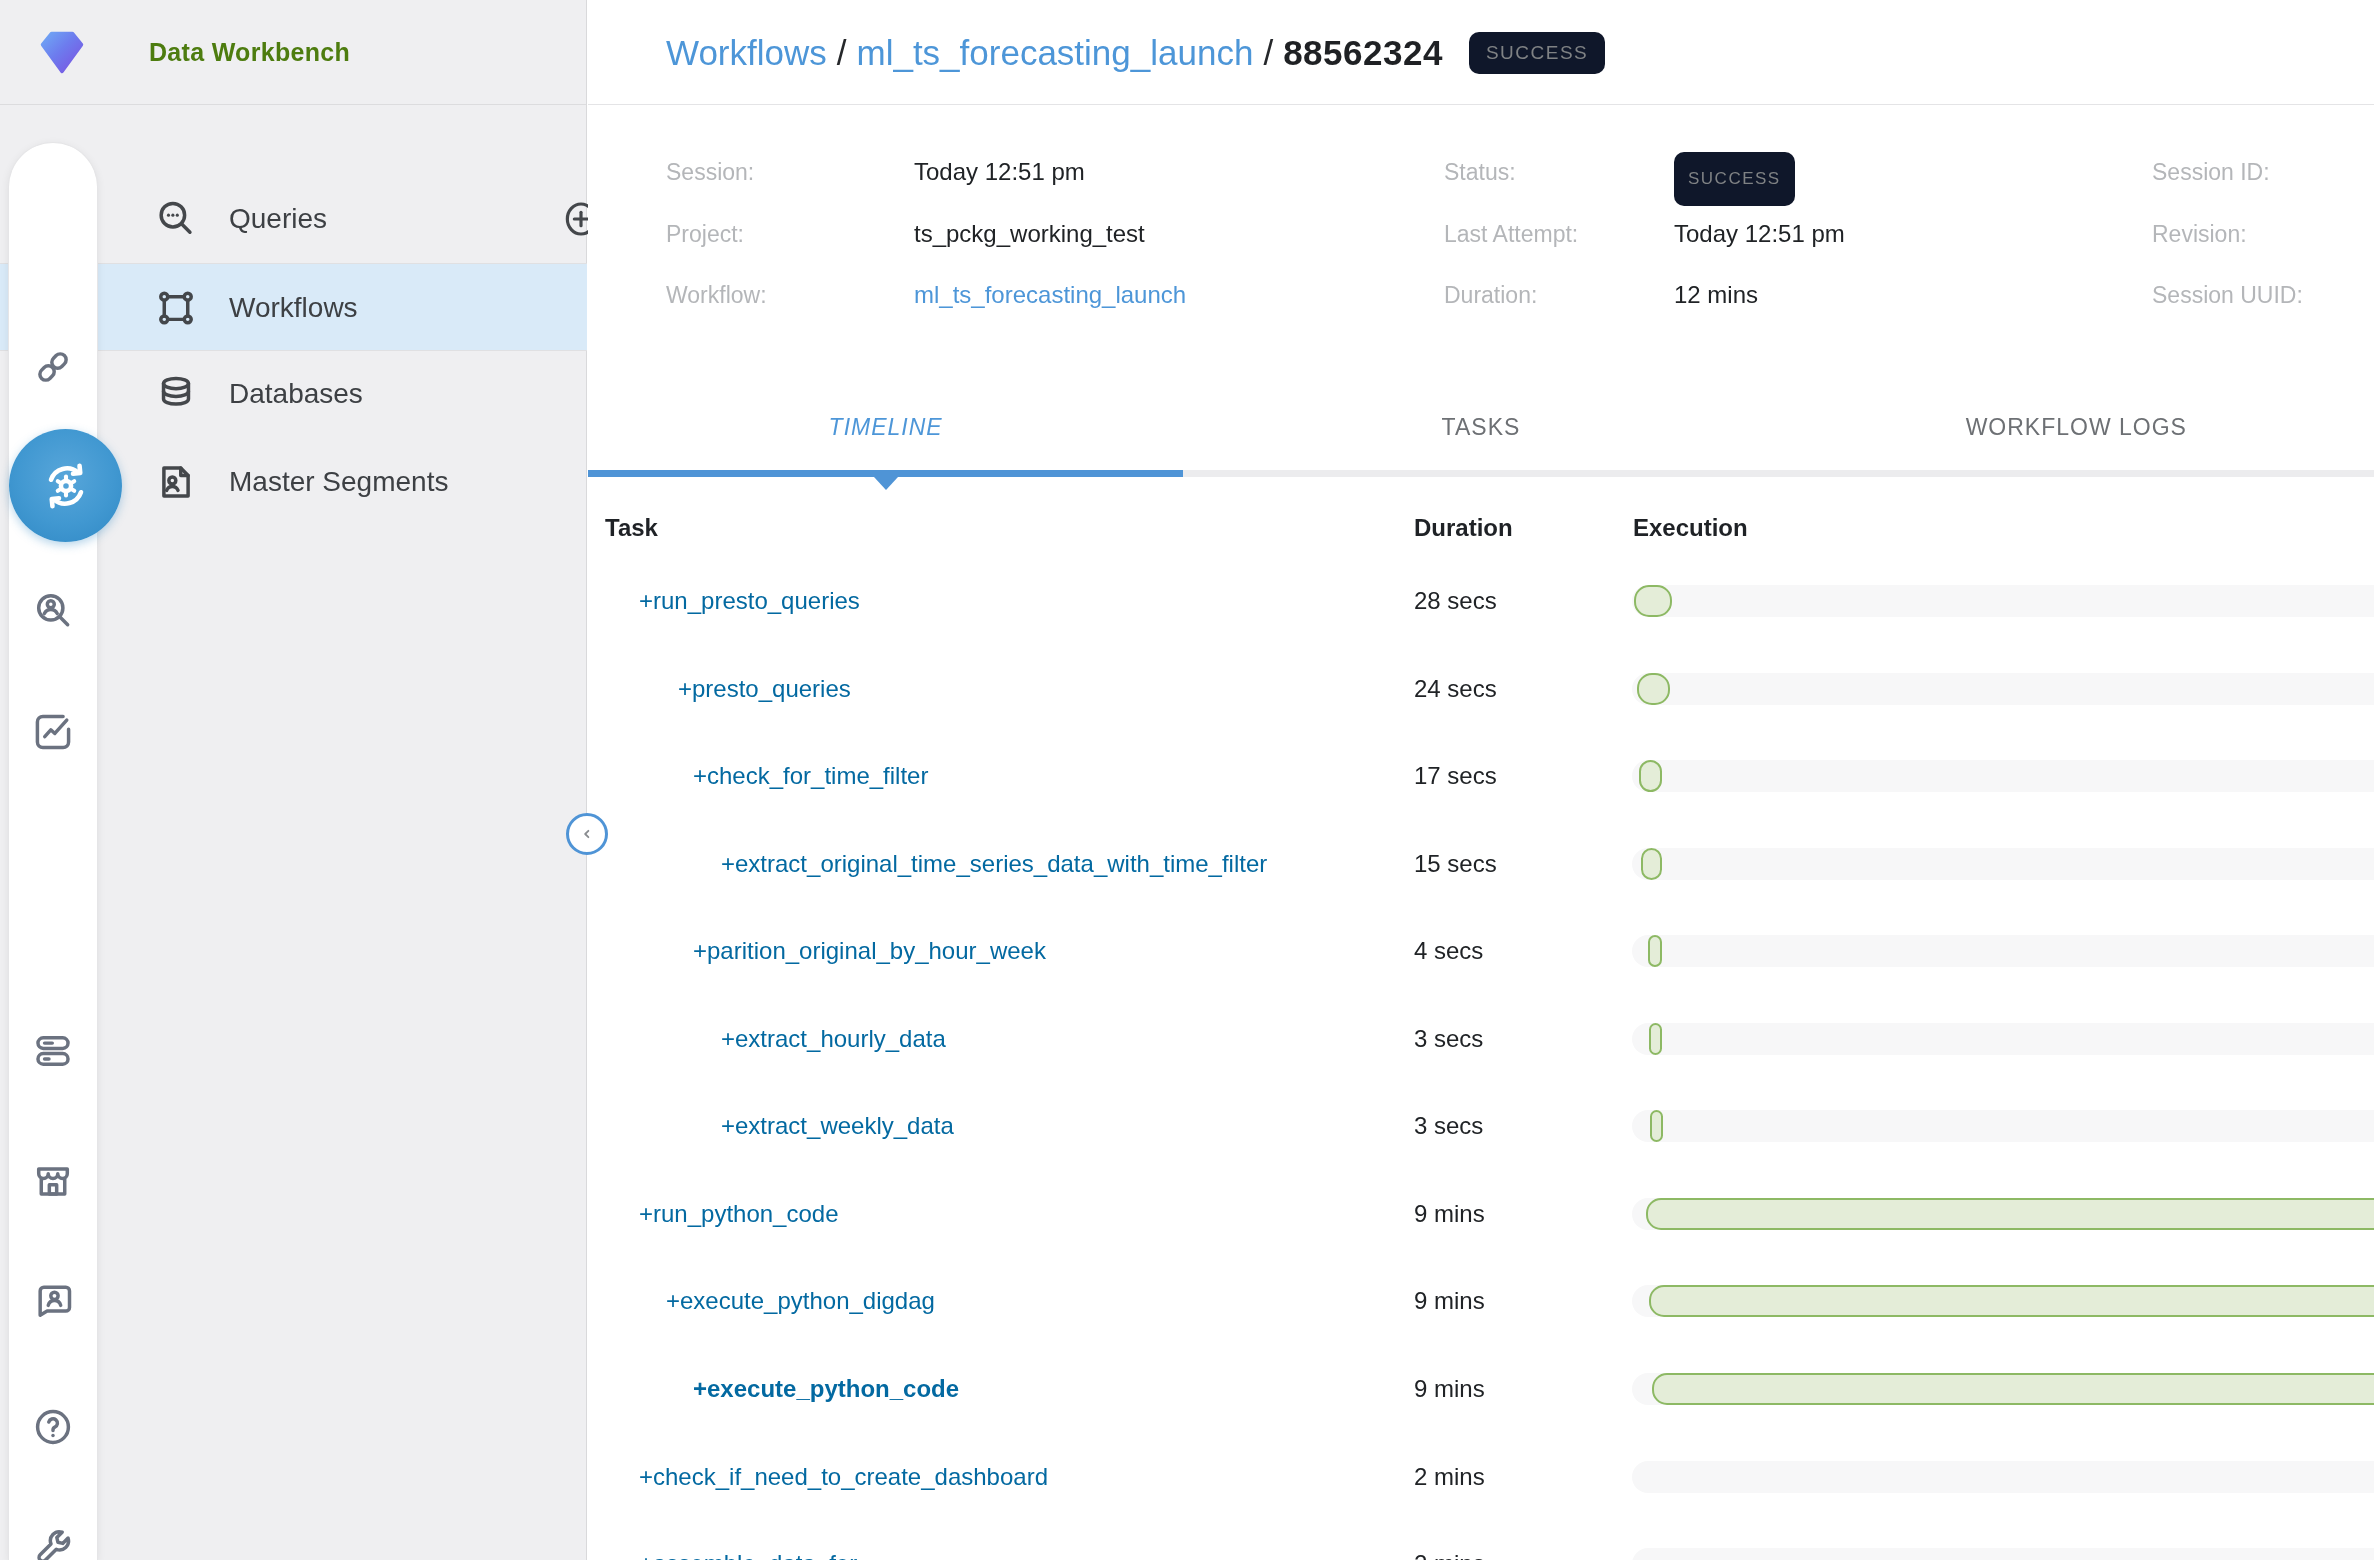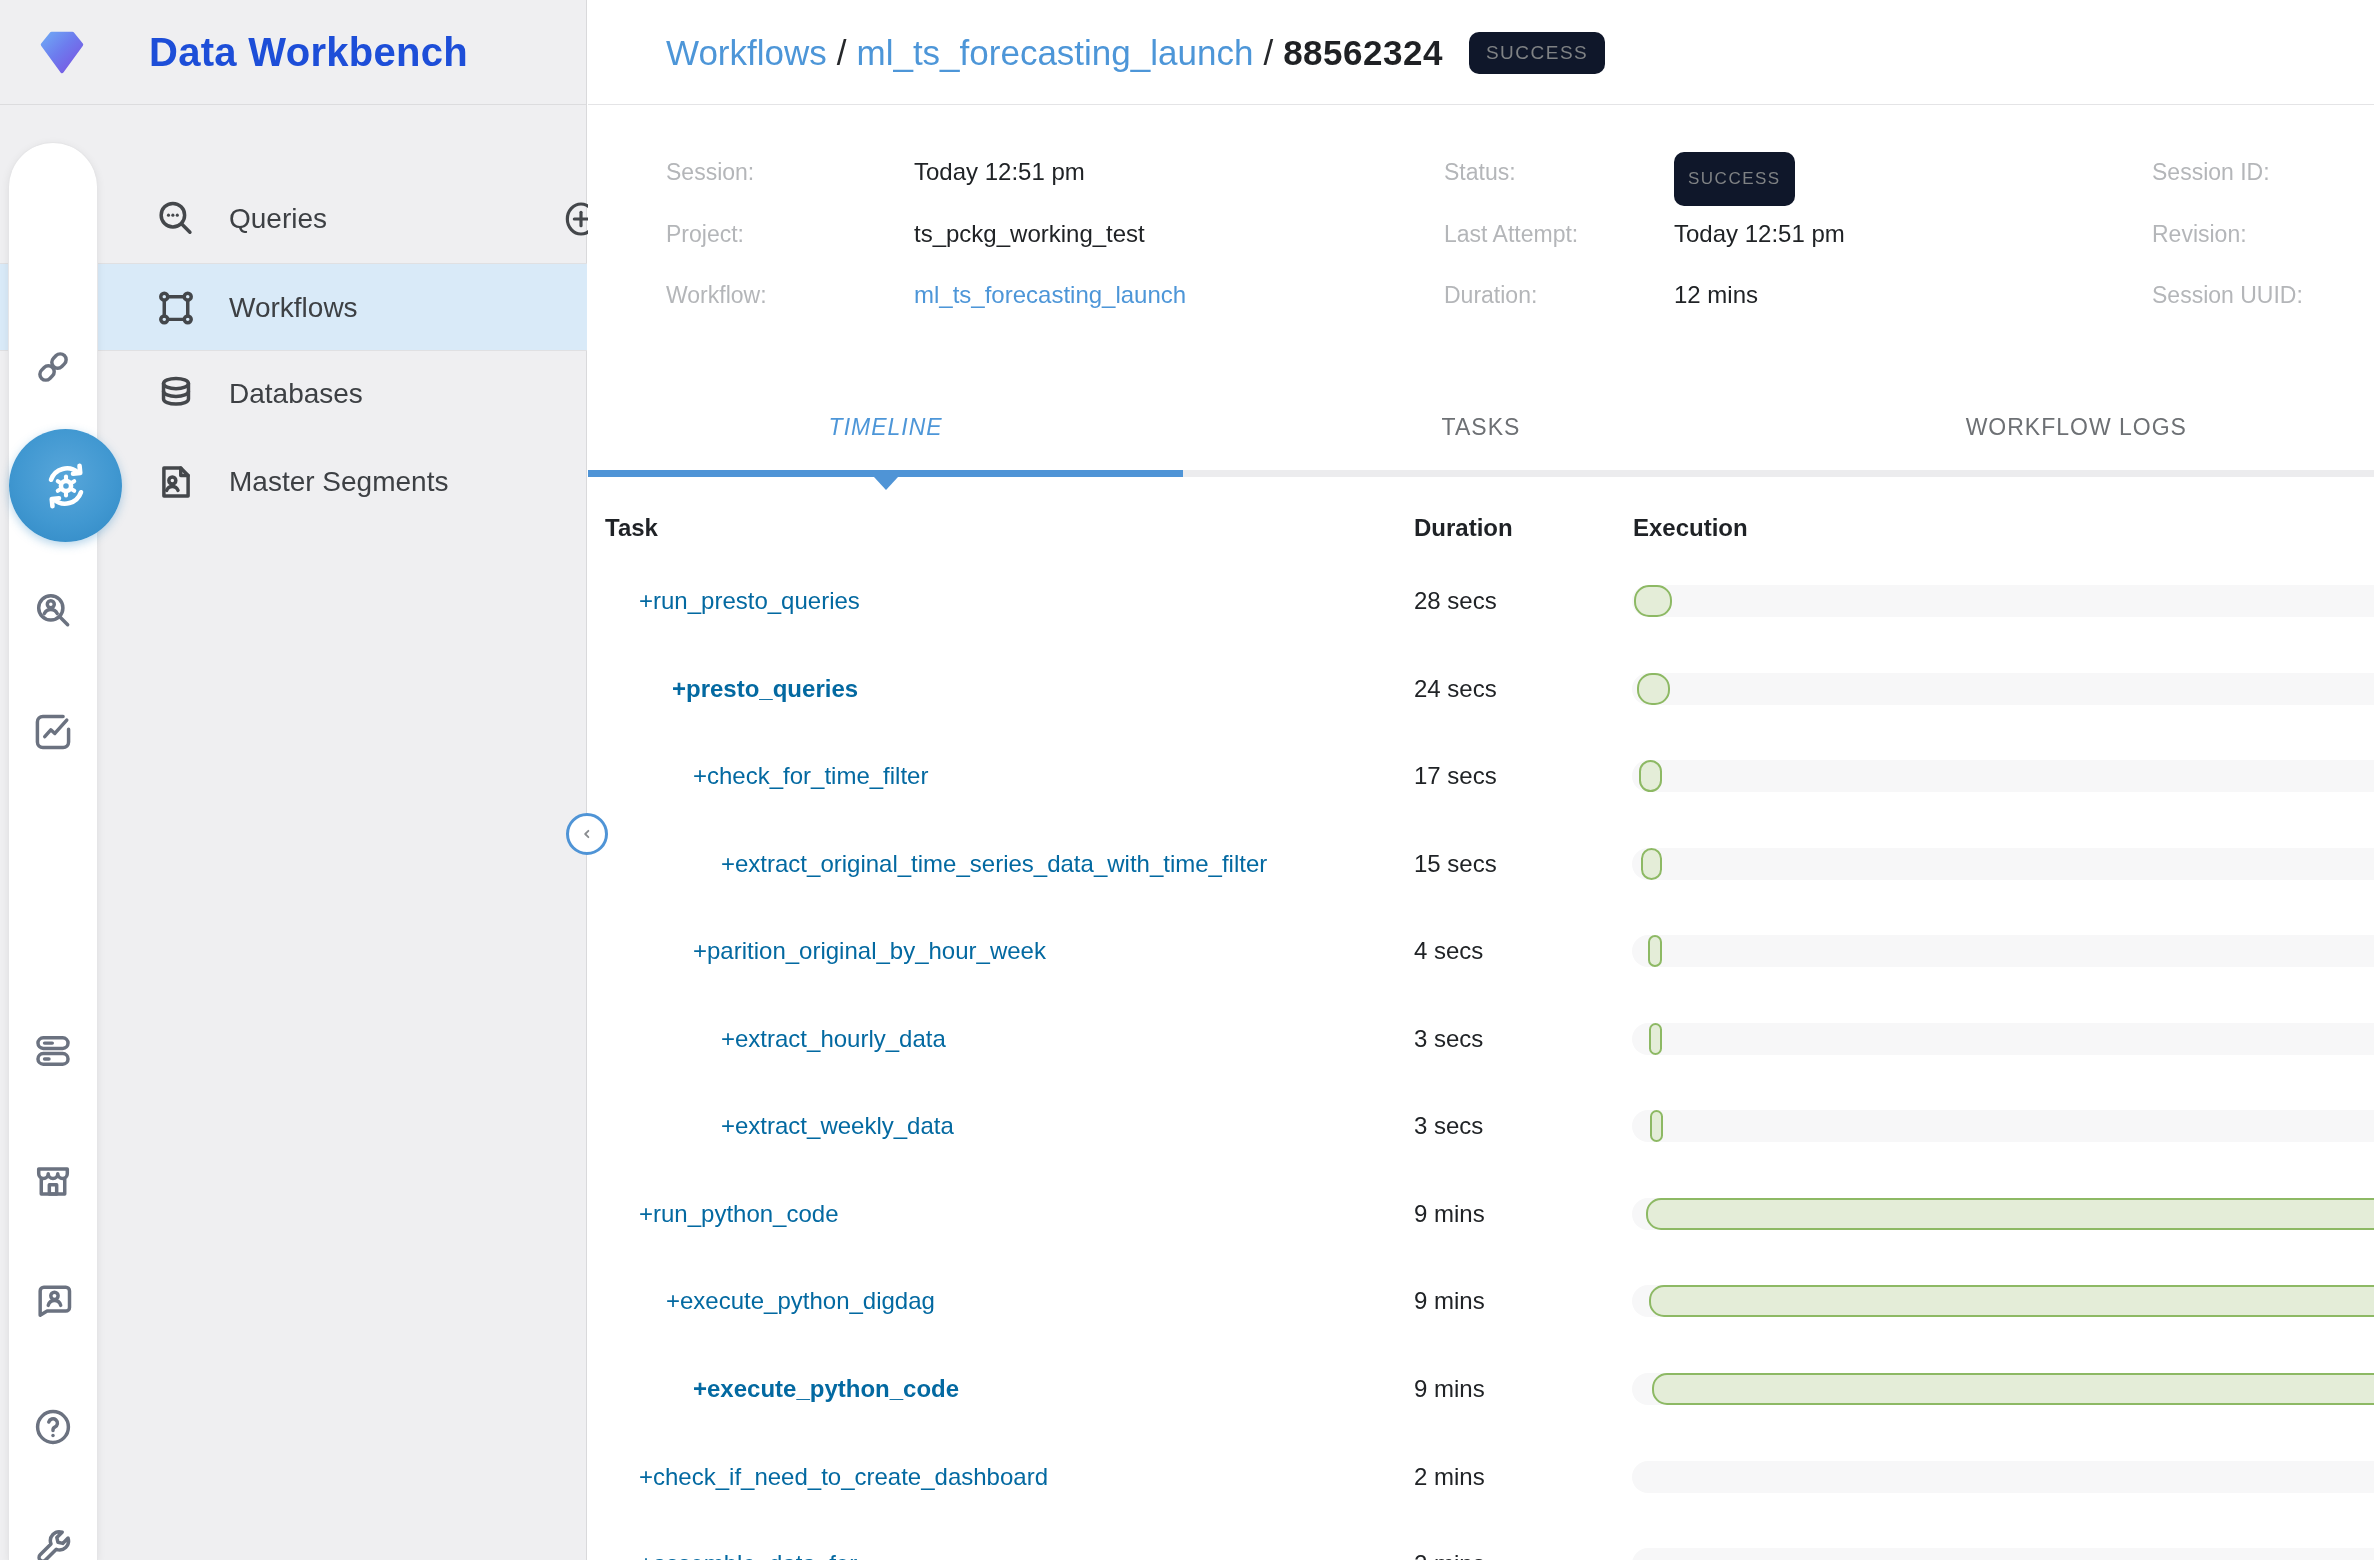--- a/index.html
+++ b/index.html
@@ -6,21 +6,21 @@
   #app{position:relative;width:2374px;height:1560px;overflow:hidden;
        font-family:"Liberation Sans",sans-serif;color:#26282b;background:#fff;}
 
   
   .sidebar{position:absolute;left:0;top:0;width:587px;height:1560px;
            background:#efeff1;border-right:1px solid #d9d9db;box-sizing:border-box;}
   .sidebar-header{position:absolute;left:0;top:0;width:100%;height:105px;
                   border-bottom:1px solid #dcdcde;box-sizing:border-box;}
   .logo{position:absolute;left:36px;top:26px;width:52px;height:52px;}
   .app-title{position:absolute;left:149px;top:0;height:105px;line-height:105px;
-             font-size:40px;font-weight:700;color:#1d4ed8;letter-spacing:0.3px;}
+             font-size:25px;font-weight:700;color:#4d7c0f;letter-spacing:0.3px;}
   .menu{position:absolute;left:0;top:169px;width:587px;}
   .menu-item{position:absolute;left:0;width:587px;height:88px;cursor:pointer;padding-left:42px;}
   .menu-item.selected{background:#d9eaf8;border-top:1px solid #e0e0e2;border-bottom:1px solid #e0e0e2;box-sizing:border-box;}
   .menu-icon{position:absolute;left:154px;top:22px;width:44px;height:44px;color:#44474b;}
   .menu-icon svg{width:44px;height:44px;}
   .menu-label{position:absolute;left:229px;top:0;height:88px;line-height:88px;
               font-size:28px;color:#3d4044;}
   .menu-action{position:absolute;right:28px;top:24px;width:40px;height:40px;color:#44474b;cursor:pointer;}
   .menu-action svg{width:40px;height:40px;}
 
@@ -305,21 +305,21 @@
 
     <div class="rows">
         <div class="row" style="top: 0px;">
           <div class="cell-task" style="left: 51px;">+run_presto_queries</div>
           <div class="cell-duration">28 secs</div>
           <div class="cell-exec">
             <div class="bar" style="left: 2px; width: 38px;"></div>
           </div>
         </div>
         <div class="row" style="top: 88px;">
-          <div class="cell-task" style="left: 84px; font-weight: bold;">+presto_queries</div>
+          <div class="cell-task" style="left: 90px;">+presto_queries</div>
           <div class="cell-duration">24 secs</div>
           <div class="cell-exec">
             <div class="bar" style="left: 5px; width: 33px;"></div>
           </div>
         </div>
         <div class="row" style="top: 175px;">
           <div class="cell-task" style="left: 105px;">+check_for_time_filter</div>
           <div class="cell-duration">17 secs</div>
           <div class="cell-exec">
             <div class="bar" style="left: 7px; width: 23px;"></div>

